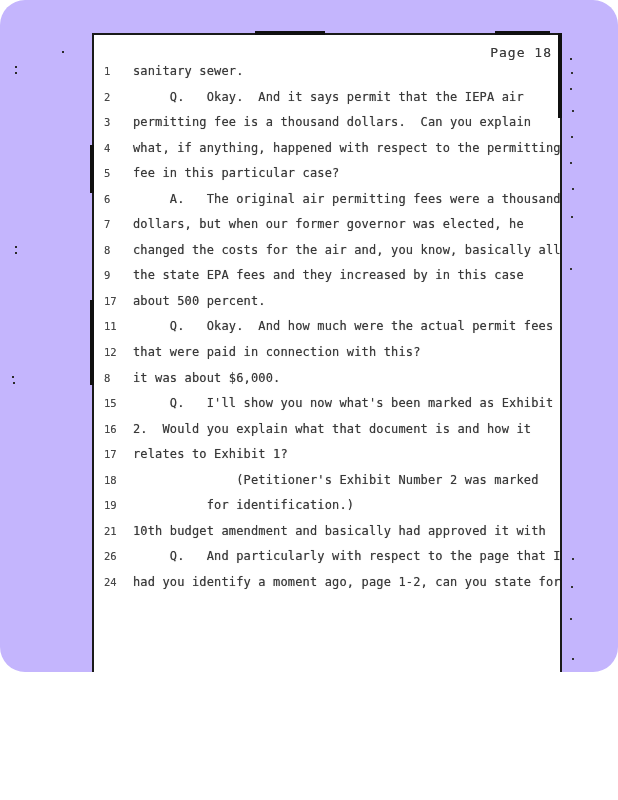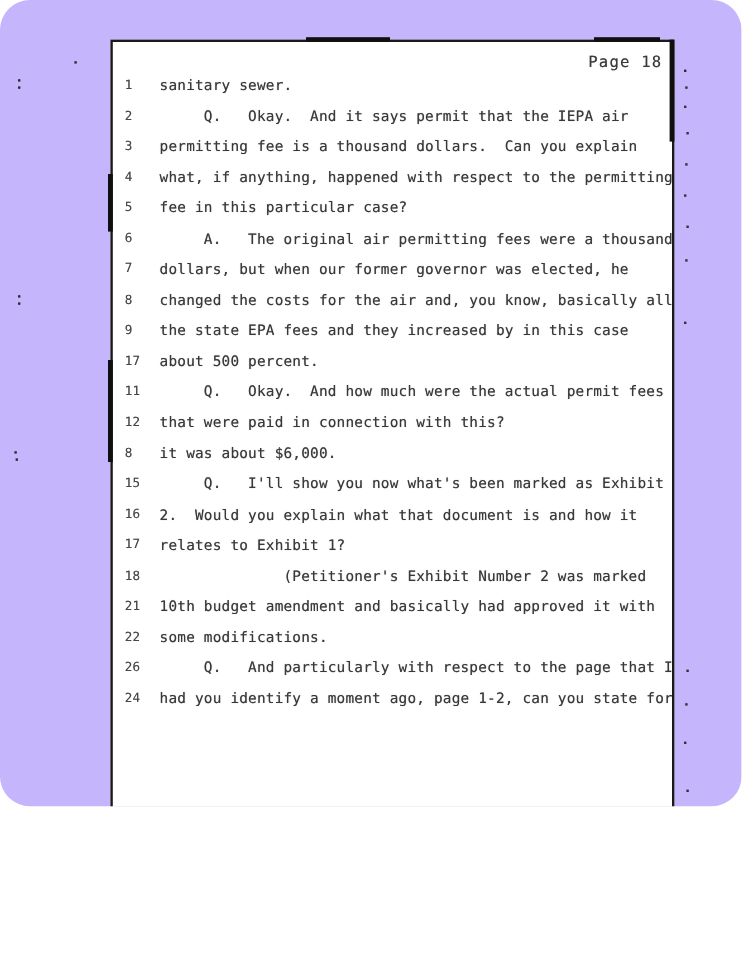--- a/index.html
+++ b/index.html
@@ -177,26 +177,26 @@
   </div>
         <div class="t-line">
     <span class="t-num">17</span>
     <span class="t-txt">relates to Exhibit 1?</span>
   </div>
         <div class="t-line">
     <span class="t-num">18</span>
     <span class="t-txt">              (Petitioner's Exhibit Number 2 was marked</span>
   </div>
         <div class="t-line">
+    <span class="t-num">19</span>
+    <span class="t-txt">          for identification.)</span>
+  </div>
+        <div class="t-line">
     <span class="t-num">21</span>
     <span class="t-txt">10th budget amendment and basically had approved it with</span>
-  </div>
-        <div class="t-line">
-    <span class="t-num">22</span>
-    <span class="t-txt">some modifications.</span>
   </div>
         <div class="t-line">
     <span class="t-num">26</span>
     <span class="t-txt">     Q.   And particularly with respect to the page that I</span>
   </div>
         <div class="t-line">
     <span class="t-num">24</span>
     <span class="t-txt">had you identify a moment ago, page 1-2, can you state for</span>
   </div>
       </div>

